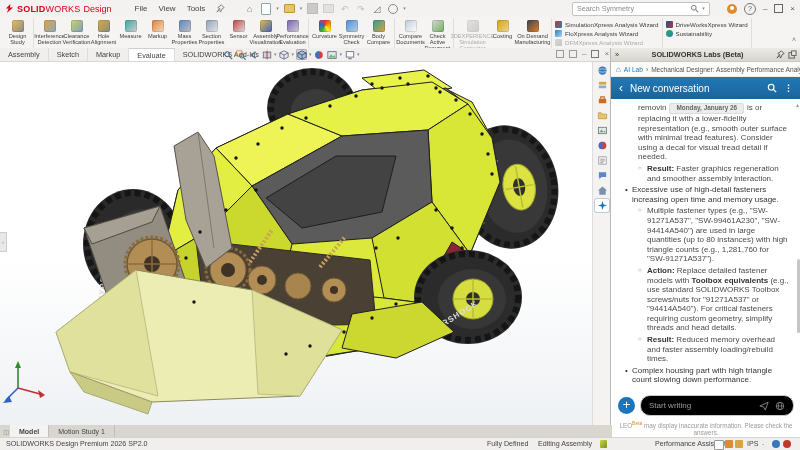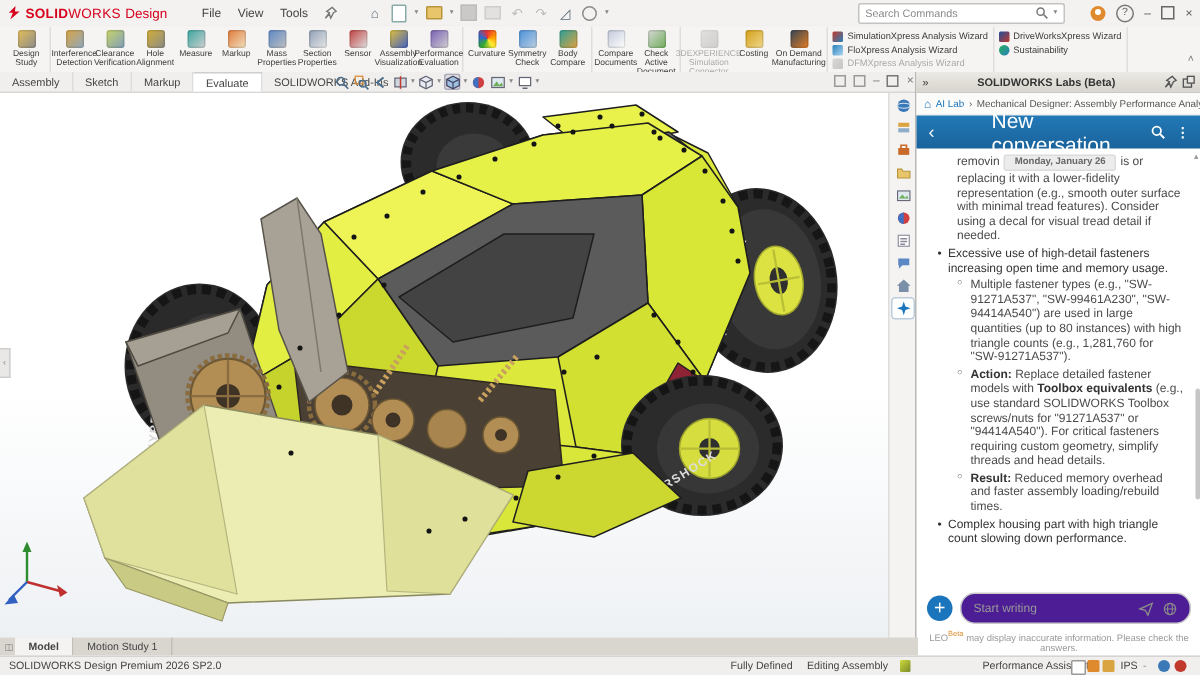--- a/index.html
+++ b/index.html
@@ -61,37 +61,37 @@
   .tpi svg{width:11px;height:11px;display:block;}
   
   .labs{position:absolute;top:48px;left:610px;width:190px;height:389px;background:#fff;border-left:1px solid #b9b8b6;display:flex;flex-direction:column;}
   .labs-title{height:13px;flex:0 0 13px;background:linear-gradient(#eceae5,#d8d5ce);display:flex;align-items:center;font-size:7.3px;color:#333;padding:0 4px;gap:3px;border-bottom:1px solid #c9c8c4;}
   .labs-title .t{flex:1;text-align:center;font-weight:bold;}
   .crumb{height:14px;flex:0 0 14px;display:flex;align-items:center;font-size:6.6px;color:#555;padding:0 5px;gap:3px;background:#fbfbfa;border-bottom:1px solid #eee;white-space:nowrap;overflow:hidden;}
   .crumb .home{color:#1b75bc;font-size:8px;}
   .crumb .lnk{color:#1b75bc;}
   .chat-head{height:22px;flex:0 0 22px;background:linear-gradient(#2279b6,#1a639c);color:#fff;display:flex;align-items:center;padding:0 8px;gap:7px;}
   .chat-head .back{font-size:12px;line-height:1;}
-  .chat-head .ttl{flex:1;font-size:14px;margin-left:31px;}
+  .chat-head .ttl{flex:1;font-size:10px;}
   .chat-head svg{width:10px;height:10px;}
   .chat-head .kebab{font-size:9px;font-weight:bold;letter-spacing:0;}
   .chat{flex:1;position:relative;overflow:hidden;font-size:8px;line-height:9.6px;color:#4a4a4a;padding:4px 12px 0 13px;}
   .ci{margin-bottom:2px;}
   .lvl2{margin-left:14px;position:relative;}
   .b2{padding-left:9px;}
   .b2::before{content:"\25CB";position:absolute;left:0;top:0;font-size:6px;color:#666;}
   .b1{position:relative;padding-left:8px;font-weight:normal;color:#333;}
   .b1::before{content:"\2022";position:absolute;left:1px;top:0;color:#333;}
   .chat b{color:#333;}
   .chip{display:inline-block;background:#ececec;border:1px solid #dcdcdc;border-radius:2px;padding:0 6px;font-size:6.4px;font-weight:bold;color:#666;height:9px;line-height:8px;margin:0 3px;vertical-align:top;}
   .chatsb{position:absolute;right:1px;top:160px;width:3px;height:74px;background:#c6c6c6;border-radius:2px;}
   .chatup{position:absolute;right:1px;top:2px;font-size:5px;color:#999;}
   .inputrow{flex:0 0 26px;display:flex;align-items:center;gap:5px;padding:0 7px;}
   .plus{width:17px;height:17px;border-radius:50%;background:#1b75bc;color:#fff;font-size:13px;line-height:15px;text-align:center;flex:0 0 17px;}
-  .pill{flex:1;height:19px;border:1px solid #c9c9c9;border-radius:10px;display:flex;align-items:center;padding:0 8px;gap:6px;color:#9a9a9a;font-size:8px;background:#4c1d95;}
+  .pill{flex:1;height:19px;border:1px solid #c9c9c9;border-radius:10px;display:flex;align-items:center;padding:0 8px;gap:6px;color:#9a9a9a;font-size:8px;background:#000000;}
   .pill .ph{flex:1;}
   .pill svg{width:10px;height:10px;}
   .disc{flex:0 0 16px;font-size:6.3px;color:#9a9a9a;text-align:center;line-height:7.6px;padding:1px 6px 0 6px;}
   .disc .beta{color:#d98e2f;font-size:5px;vertical-align:super;}
   
   .modeltabs{position:absolute;top:425px;left:0;width:610px;height:12px;background:#d9d6d0;display:flex;align-items:stretch;font-size:7px;color:#444;padding-left:2px;}
   .mtab{padding:0 9px;display:flex;align-items:center;border-right:1px solid #c2bfb9;}
   .mtab.active{background:#f4f3f1;font-weight:bold;}
   .mtab-split{width:8px;display:flex;align-items:center;justify-content:center;color:#777;font-size:6px;}
   
@@ -145,21 +145,21 @@
         </span>
       <span class="qi dis">↶</span>
       <span class="qi dis">↷</span>
       <span class="qi">◿</span>
       <span class="qi">
           <span class="ic-gear"></span>
         </span>
         <span class="caret">▾</span>
     </div>
     <div class="search">
-      <span class="ph">Search Commands</span>
+      <span class="ph">Search Symmetry</span>
       <svg viewBox="0 0 12 12" width="9" height="9">
           <circle cx="5" cy="5" r="3.2" fill="none" stroke="#777" stroke-width="1.3"></circle>
           <line x1="7.6" y1="7.6" x2="11" y2="11" stroke="#777" stroke-width="1.4"></line>
         </svg>
       <span class="caret">▾</span>
     </div>
     <div class="winctl">
       <span class="avatar"></span>
       <span class="help">?</span>
       <span class="wbtn">–</span>
@@ -600,20 +600,23 @@
       <svg viewBox="0 0 12 12">
           <circle cx="5" cy="5" r="3.4" fill="none" stroke="#fff" stroke-width="1.4"></circle>
           <line x1="7.6" y1="7.6" x2="11" y2="11" stroke="#fff" stroke-width="1.5"></line>
         </svg>
       <span class="kebab">⋮</span>
     </div>
     <div class="chat">
       <div class="ci lvl2">
         <span>removin</span><span class="chip">Monday, January 26</span><span>is or replacing it with a lower-fidelity representation (e.g., smooth outer surface with minimal tread features). Consider using a decal for visual tread detail if needed.</span>
       </div>
+      <div class="ci lvl2 b2">
+        <b>Result:</b><span> Faster graphics regeneration and smoother assembly interaction.</span>
+      </div>
       <div class="ci b1">
         <span>Excessive use of high-detail fasteners increasing open time and memory usage.</span>
       </div>
       <div class="ci lvl2 b2">
         <span>Multiple fastener types (e.g., "SW-91271A537", "SW-99461A230", "SW-94414A540") are used in large quantities (up to 80 instances) with high triangle counts (e.g., 1,281,760 for "SW-91271A537").</span>
       </div>
       <div class="ci lvl2 b2">
         <b>Action:</b><span> Replace detailed fastener models with </span><b>Toolbox equivalents</b><span> (e.g., use standard SOLIDWORKS Toolbox screws/nuts for "91271A537" or "94414A540"). For critical fasteners requiring custom geometry, simplify threads and head details.</span>
       </div>
       <div class="ci lvl2 b2">

